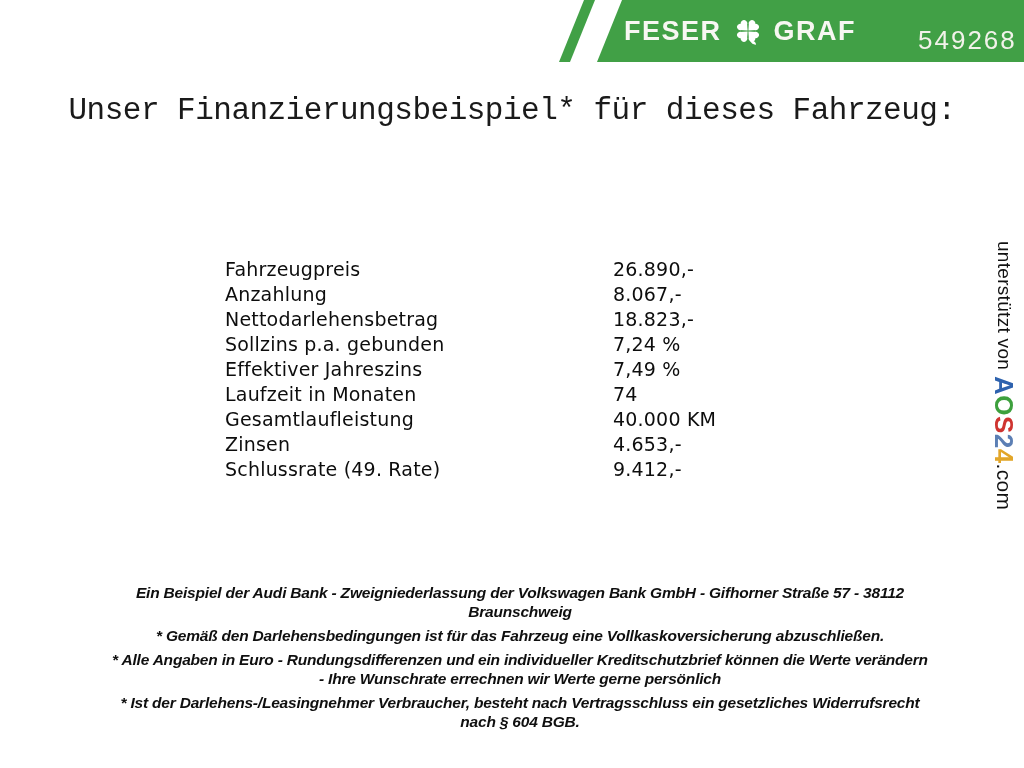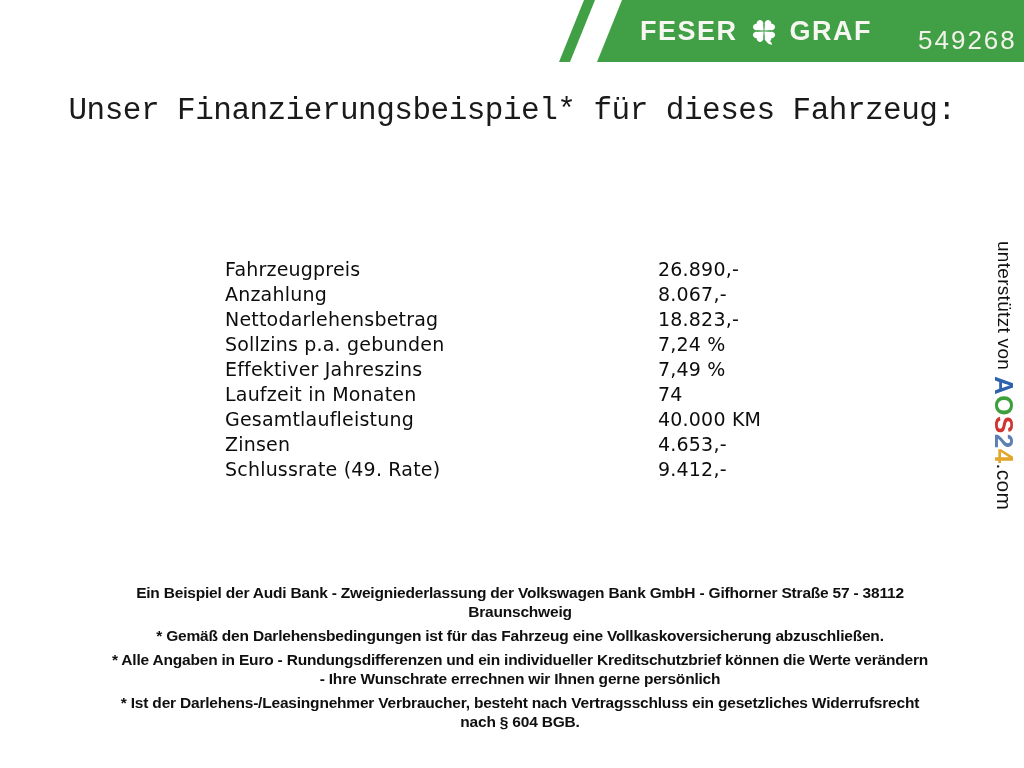--- a/index.html
+++ b/index.html
@@ -2,45 +2,45 @@
 <html style="--brand-green: #41a046;"><head>
 <meta charset="utf-8">
 <style>
   html,body{margin:0;padding:0;background:#fff;}
   .page{position:relative;width:1024px;height:768px;background:#ffffff;overflow:hidden;
         font-family:"Liberation Sans",sans-serif;color:#111;}
 
   
   .banner-svg{position:absolute;top:0;left:554px;width:470px;height:62px;display:block;}
   .banner-poly{fill:var(--brand-green,#41a046);}
-  .brand-row{position:absolute;top:0;left:640px;height:62px;display:flex;align-items:center;gap:9px;}
+  .brand-row{position:absolute;top:0;left:624px;height:62px;display:flex;align-items:center;gap:9px;}
   .brand-word{color:#f7f7f2;font-size:27px;font-weight:700;letter-spacing:1.5px;line-height:62px;}
   .clover{width:34px;height:34px;display:block;}
   .vehicle-number{position:absolute;top:0;left:918px;height:80px;display:flex;align-items:center;
         color:#f2f2ea;font-size:26px;font-weight:400;letter-spacing:2px;}
 
   
   .title-wrap{position:absolute;top:92px;left:0;right:0;text-align:center;color:#1a1a1a;}
   .title-line1{font-size:31px;font-weight:400;letter-spacing:-0.5px;line-height:38px;margin:0;font-family:Liberation Mono, monospace;}
   .title-line2{font-size:43px;font-weight:400;letter-spacing:-0.5px;line-height:47px;margin:0;}
 
   
   .fin-table{position:absolute;top:257px;left:225px;font-family:"DejaVu Sans",sans-serif;
         font-size:19px;letter-spacing:0.2px;color:#0d0d0d;}
-  .fin-row{display:grid;grid-template-columns:388px auto;height:25px;line-height:25px;gap:45px;}
+  .fin-row{display:grid;grid-template-columns:388px auto;height:25px;line-height:25px;}
 
   
   .right-rail{position:absolute;top:241px;right:5px;writing-mode:vertical-rl;text-orientation:mixed;
         font-size:19px;color:#111;letter-spacing:0.3px;white-space:nowrap;}
   .aos-logo{font-size:26px;font-weight:700;letter-spacing:0.5px;margin-block-start:6px;}
   .aos-suffix{font-size:21px;font-weight:400;}
 
   
   .footer{position:absolute;top:583px;left:16px;right:0;text-align:center;
-        font-size:15.5px;font-weight:700;line-height:19px;letter-spacing:-0.2px;color:#0f0f0f;}
+        font-size:15.5px;font-weight:700;line-height:19px;letter-spacing:-0.2px;color:#0f0f0f;font-style:italic;}
   .footer p{margin:0 0 5px 0;}
   .footer .line{white-space:nowrap;}
 </style>
 </head>
 <body>
 
 <div class="page">
 
   <svg class="banner-svg" viewBox="0 0 470 62" aria-hidden="true">
     <polygon class="banner-poly" points="30,0 41,0 16,62 5,62"></polygon>
@@ -119,21 +119,21 @@
   <div class="footer">
     <p>
       <span class="line">Ein Beispiel der Audi Bank - Zweigniederlassung der Volkswagen Bank GmbH - Gifhorner Straße 57 - 38112</span><br>
       <span class="line">Braunschweig</span>
     </p>
     <p>
       <span class="line">* Gemäß den Darlehensbedingungen ist für das Fahrzeug eine Vollkaskoversicherung abzuschließen.</span>
     </p>
     <p>
       <span class="line">* Alle Angaben in Euro - Rundungsdifferenzen und ein individueller Kreditschutzbrief können die Werte verändern</span><br>
-      <span class="line">- Ihre Wunschrate errechnen wir Ihnen gerne persönlich</span>
+      <span class="line">- Ihre Wunschrate errechnen wir Werte gerne persönlich</span>
     </p>
     <p>
       <span class="line">* Ist der Darlehens-/Leasingnehmer Verbraucher, besteht nach Vertragsschluss ein gesetzliches Widerrufsrecht</span><br>
       <span class="line">nach § 604 BGB.</span>
     </p>
   </div>
 
 </div>
 
 </body></html>

